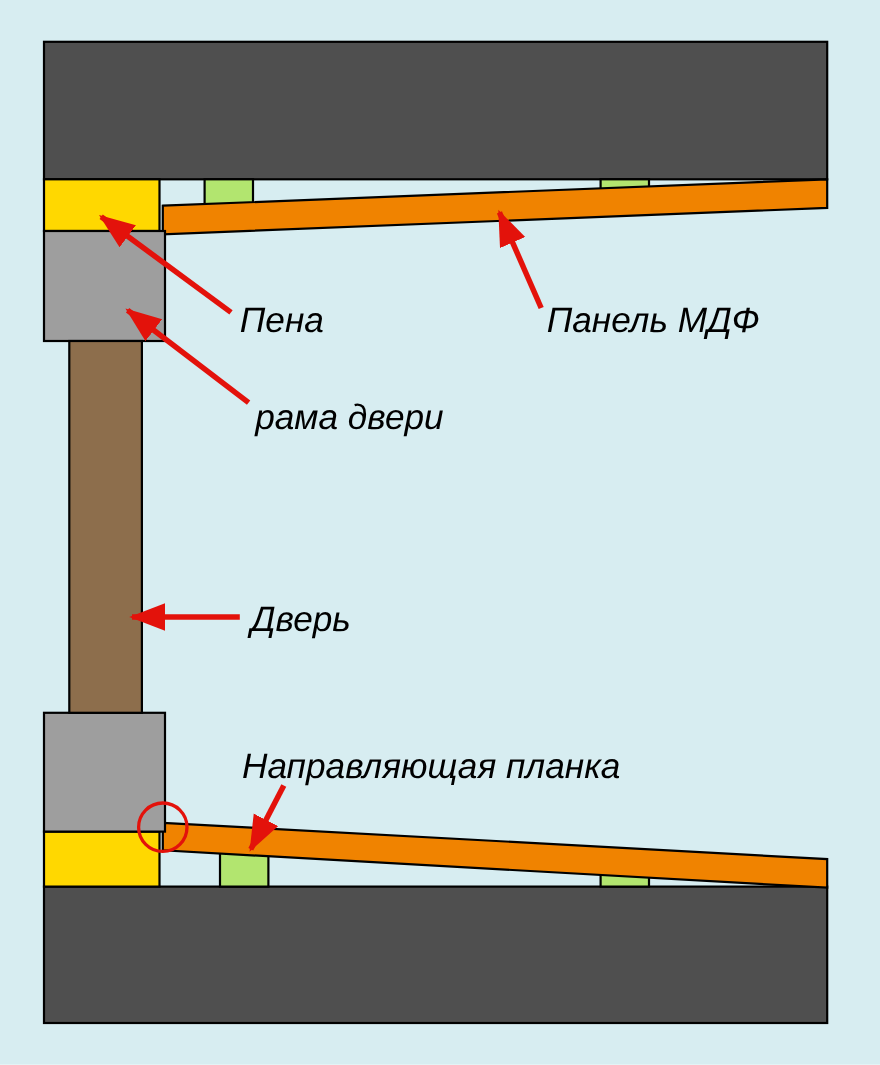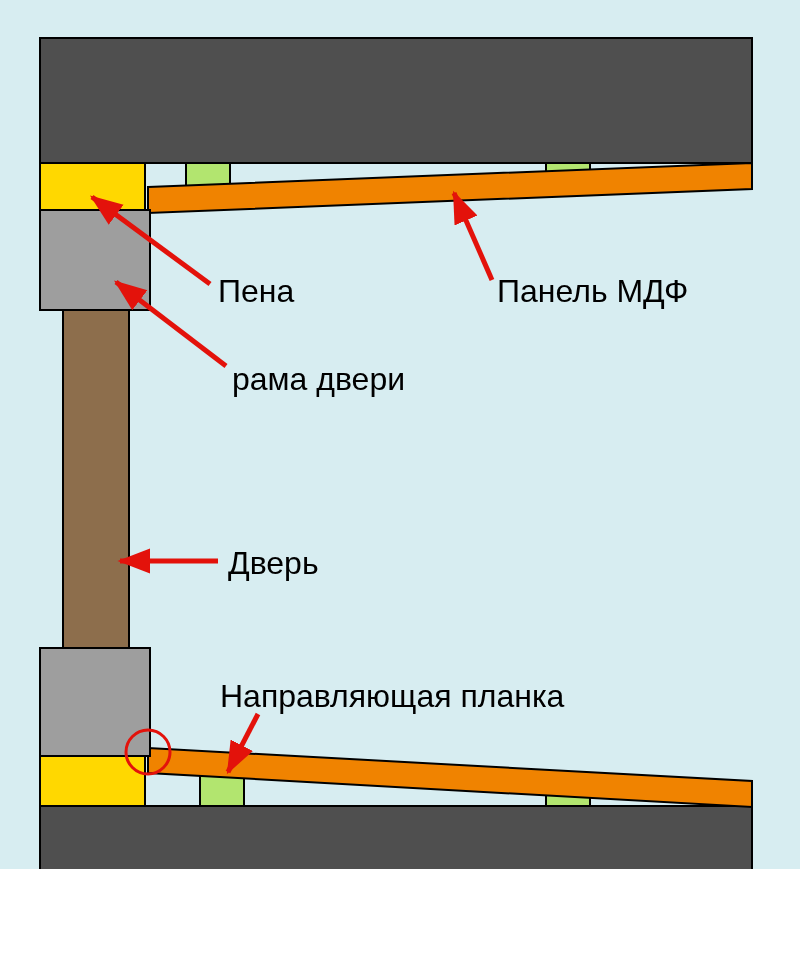--- a/index.html
+++ b/index.html
@@ -4,22 +4,23 @@
 <style>
   html, body {
     margin: 0;
     padding: 0;
     width: 800px;
     height: 968px;
     font-family: "Liberation Sans", sans-serif;
   }
   .stage {
     width: 800px;
-    height: 869px;
+    height: 968px;
     overflow: hidden;
+    font-style: italic;
   }
   svg { display: block; }
   .label-text {
     font-family: "Liberation Sans", "DejaVu Sans", sans-serif;
     font-size: 32px;
     font-weight: 500;
     fill: #000000;
   }
 </style>
 </head>

